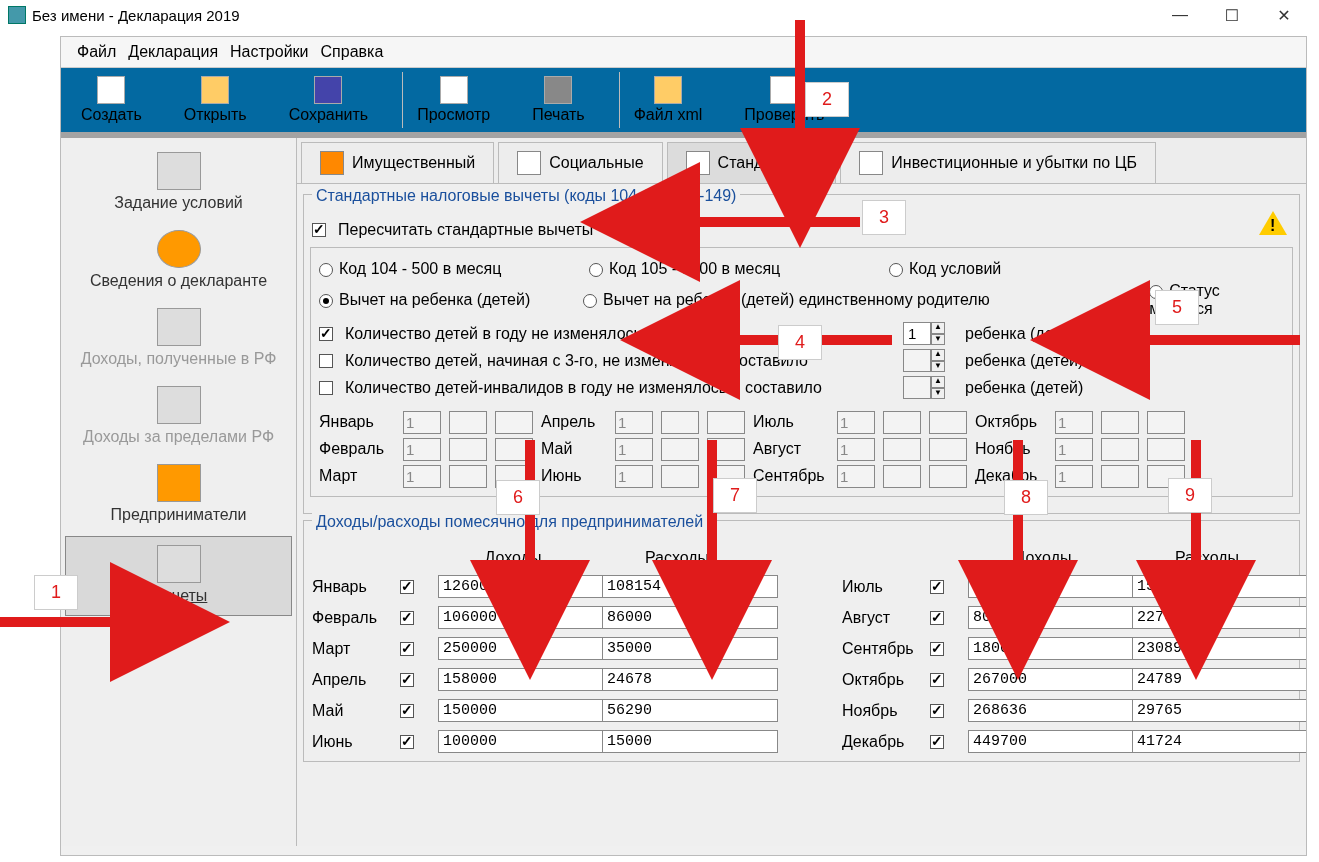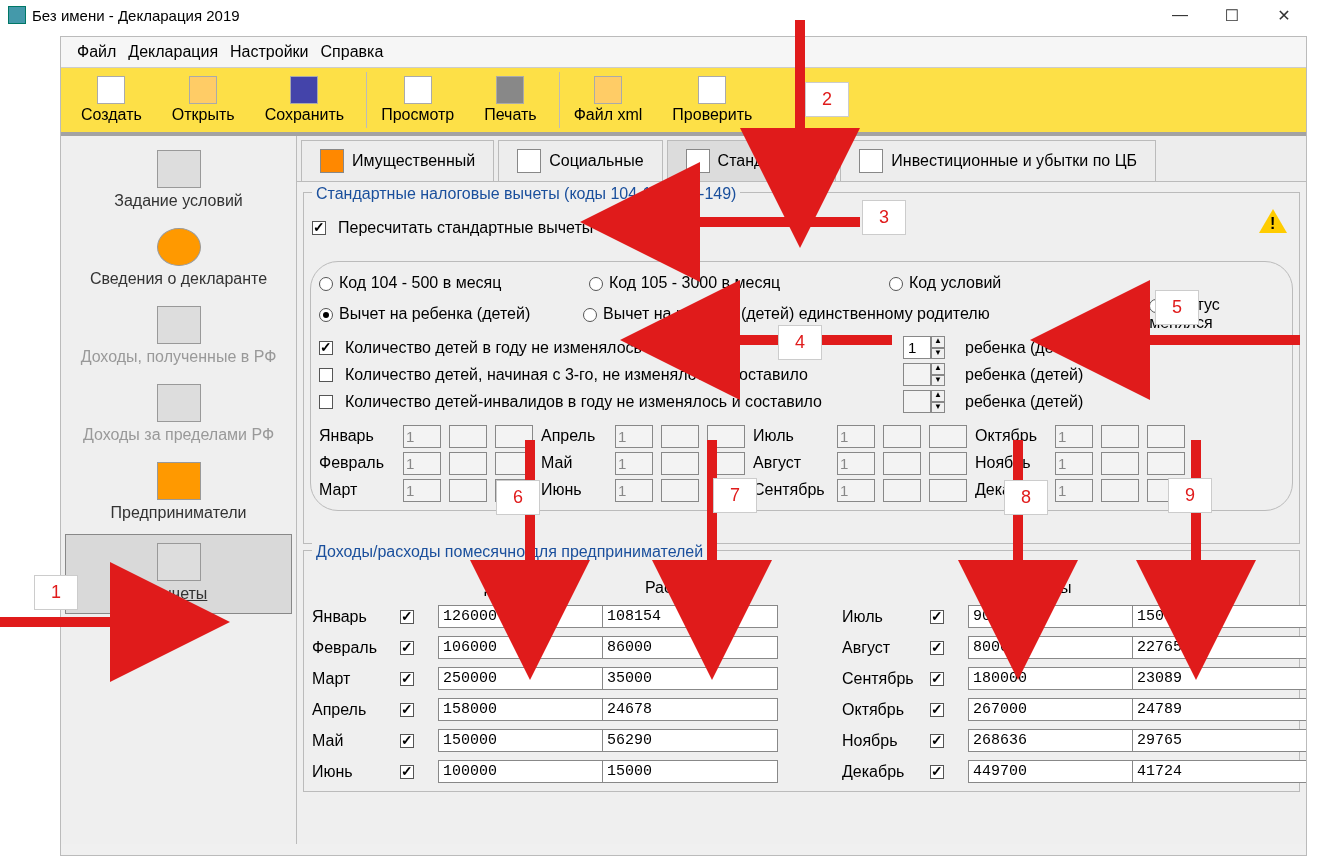--- a/index.html
+++ b/index.html
@@ -5,21 +5,21 @@
 * { box-sizing: border-box; margin: 0; padding: 0; font-family: Tahoma, Arial, sans-serif; font-size: 16px; }
 body { background: #fff; width: 1319px; height: 862px; position: relative; overflow: hidden; }
 .titlebar { height: 30px; display: flex; align-items: center; padding: 0 8px; background: #fff; }
 .titlebar .icon { width: 18px; height: 18px; margin-right: 6px; background: #49a; border:1px solid #076; display:inline-block; }
 .titlebar .title { flex:1; font-size:15px; }
 .winbtns { display:flex; gap: 18px; margin-right: 10px;}
 .winbtns span { width: 34px; text-align:center; font-size:16px; color:#333; cursor:default;}
 .outer { margin: 6px 12px 12px 60px; border:1px solid #bbb; background:#f0f0f0; height: 820px;}
 .menubar { background:#f6f6f6; border-bottom:1px solid #ccc; padding: 4px 10px; display:flex; }
 .menubar span { padding:2px 6px;}
-.toolbar { background:#fde047; border-bottom:4px solid #a3a3a3; padding:4px 6px; display:flex; gap:2px;}
+.toolbar { background:#0369a1; border-bottom:6px solid #a3a3a3; padding:4px 6px; display:flex; gap:14px;}
 .tbtn { text-align:center; padding:4px 14px; min-width:70px;}
 .tbtn .ic { display:block; width:28px; height:28px; margin:0 auto 2px; background:#fff; border:1px solid #aaa;}
 .tbtn.sep { border-left:1px solid #bbb; margin-left:6px; padding-left:14px;}
 .body { display:flex; height: calc(100% - 110px);}
 .sidebar { width:236px; border-right:1px solid #bbb; background:#efefef; padding-top:6px;}
 .sbitem { text-align:center; padding:8px 4px 10px; color:#333;}
 .sbitem.dis { color:#999;}
 .sbitem.sel { background:#d9d9d9; border:1px solid #888; margin:2px 4px;text-decoration:underline;}
 .sbitem .ic { width:44px; height:38px; margin:0 auto 4px; display:block; background:#ddd; border:1px solid #999;}
 .main { flex:1; background:#efefef; padding:0; overflow:hidden;}
@@ -111,21 +111,21 @@
       </div>
 
       <div class="group" style="margin-top:10px;">
         <span class="gtitle">Стандартные налоговые вычеты (коды 104-105,114-149)</span>
         <div class="warn-icon"></div>
         <div class="row">
             <span class="chk on"></span>
             <span>Пересчитать стандартные вычеты</span>
           </div>
 
-        <div class="group" style="margin:24px -2px; padding:8px;border-radius:28px;">
+        <div class="group" style="margin:8px -2px; padding:8px;">
           <div class="row" style="gap:40px;">
             <span style="width:230px"><span class="radio"></span><span>Код 104 - 500 в месяц</span></span>
             <span style="width:260px"><span class="radio"></span><span>Код 105 - 3000 в месяц</span></span>
             <span><span class="radio"></span><span>Код условий</span></span>
           </div>
           <div class="row" style="gap:40px;">
             <span style="width:230px"><span class="radio on"></span><span>Вычет на ребенка (детей)</span></span>
             <span style="width:540px"><span class="radio"></span><span>Вычет на ребенка (детей) единственному родителю</span></span>
             <span><span class="radio"></span><span>Статус менялся</span></span>
           </div>

